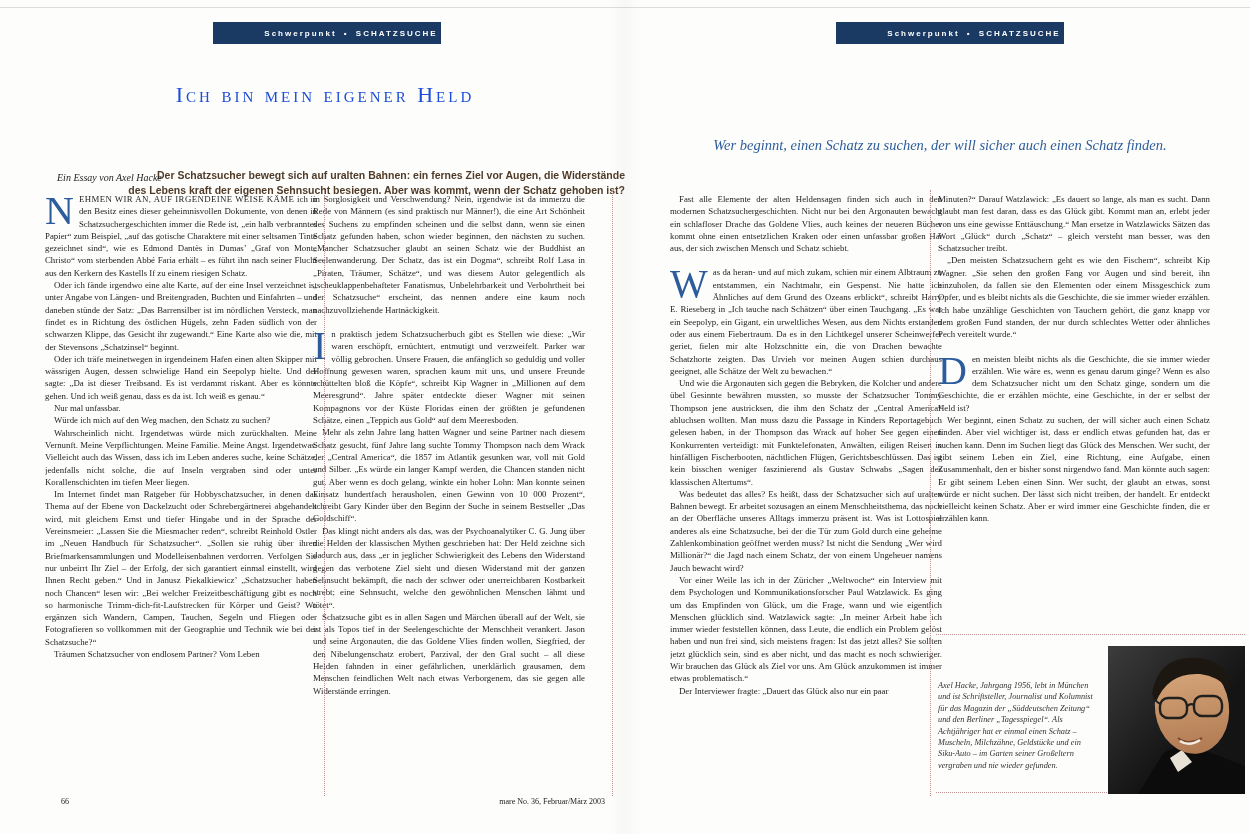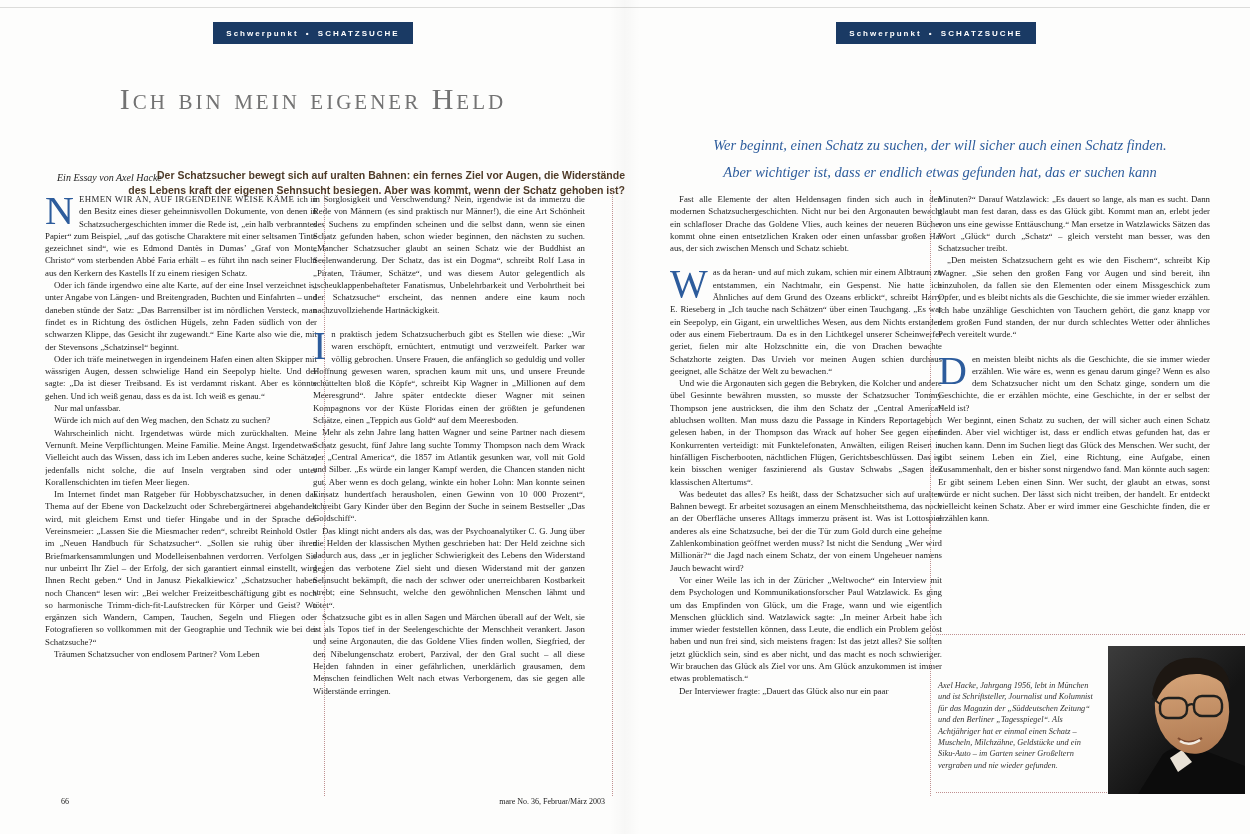--- a/index.html
+++ b/index.html
@@ -9,34 +9,34 @@
     font-family:"Liberation Serif",serif;color:#1e1e1e;
   }
   .trim-line{position:absolute;top:7px;left:0;width:1250px;height:1px;background:#dcdcda;}
   .gutter{position:absolute;top:0;left:610px;width:30px;height:834px;
     background:linear-gradient(to right,rgba(0,0,0,0) 0%,rgba(0,0,0,0.025) 50%,rgba(0,0,0,0) 100%);}
   .page{position:absolute;top:0;height:834px;width:625px;}
   #page-left{left:0;}
   #page-right{left:625px;}
 
   .badge{
-    position:absolute;top:22px;height:22px;width:200px;
+    position:absolute;top:22px;height:22px;width:180px;
     background:#1a3a64;color:#ffffff;
     font-family:"Liberation Sans",sans-serif;font-size:8px;font-weight:bold;
     letter-spacing:2px;word-spacing:3px;
-    display:flex;align-items:center;justify-content:center;white-space:nowrap;
+    display:flex;align-items:center;justify-content:center;white-space:nowrap;padding-left:48px;
   }
   #page-left .badge{left:213px;}
   #page-right .badge{left:211px;}
 
   .article-title{
-    position:absolute;left:33px;top:82px;width:560px;margin:0;
+    position:absolute;left:45px;top:82px;width:560px;margin:0;
     font-family:"Liberation Serif",serif;font-weight:400;
-    font-variant:small-caps;font-size:30px;letter-spacing:3px;
-    text-align:center;color:#737373;
+    font-variant:small-caps;font-size:22px;letter-spacing:3px;
+    text-align:center;color:#1d4ed8;
   }
   .deck{
     position:absolute;left:25px;top:126px;width:600px;
     font-family:"Liberation Sans",sans-serif;font-weight:bold;
     font-size:10.5px;line-height:15px;color:#4f3b28;text-align:right;margin-top:42px;
   }
   .byline{
     position:absolute;left:45px;top:172px;
     font-style:italic;font-size:10px;color:#222;margin-left:12px;
   }
@@ -130,21 +130,20 @@
 
   <div class="footer-abs" id="footer-left-num">66</div>
   <div class="footer-abs" id="footer-left-issue">mare No. 36, Februar/März 2003</div>
 </div>
 
 <div class="page" id="page-right">
   <div class="badge">Schwerpunkt • SCHATZSUCHE</div>
 
   <div class="pullquote">
     <div>Wer beginnt, einen Schatz zu suchen, der will sicher auch einen Schatz finden.</div>
-    <div>Aber wichtiger ist, dass er endlich etwas gefunden hat, das er suchen kann</div>
   </div>
 
   <div class="col col1">
       <p>Fast alle Elemente der alten Heldensagen finden sich auch in den modernen Schatzsuchergeschichten. Nicht nur bei den Argonauten bewacht ein schlafloser Drache das Goldene Vlies, auch keines der neueren Bücher kommt ohne einen entsetzlichen Kraken oder einen unfassbar großen Hai aus, der sich zwischen Mensch und Schatz schiebt.</p>
       <p class="section-start noindent"><span class="dropcap">W</span>as da heran- und auf mich zukam, schien mir einem Albtraum zu entstammen, ein Nachtmahr, ein Gespenst. Nie hatte ich Ähnliches auf dem Grund des Ozeans erblickt“, schreibt Harry E. Rieseberg in „Ich tauche nach Schätzen“ über einen Tauchgang. „Es war ein Seepolyp, ein Gigant, ein urweltliches Wesen, aus dem Nichts erstanden oder aus einem Fiebertraum. Da es in den Lichtkegel unserer Scheinwerfer geriet, fielen mir alte Holzschnitte ein, die von Drachen bewachte Schatzhorte zeigten. Das Urvieh vor meinen Augen schien durchaus geeignet, alle Schätze der Welt zu bewachen.“</p>
       <p>Und wie die Argonauten sich gegen die Bebryken, die Kolcher und andere übel Gesinnte bewähren mussten, so musste der Schatzsucher Tommy Thompson jene austricksen, die ihm den Schatz der „Central America“ abluchsen wollten. Man muss dazu die Passage in Kinders Reportagebuch gelesen haben, in der Thompson das Wrack auf hoher See gegen einen Konkurrenten verteidigt: mit Funktelefonaten, Anwälten, eiligen Reisen in hinfälligen Fischerbooten, nächtlichen Flügen, Gerichtsbeschlüssen. Das ist kein bisschen weniger faszinierend als Gustav Schwabs „Sagen des klassischen Altertums“.</p>
       <p>Was bedeutet das alles? Es heißt, dass der Schatzsucher sich auf uralten Bahnen bewegt. Er arbeitet sozusagen an einem Menschheitsthema, das noch an der Oberfläche unseres Alltags immerzu präsent ist. Was ist Lottospiel anderes als eine Schatzsuche, bei der die Tür zum Gold durch eine geheime Zahlenkombination geöffnet werden muss? Ist nicht die Sendung „Wer wird Millionär?“ die Jagd nach einem Schatz, der von einem Ungeheuer namens Jauch bewacht wird?</p>
       <p>Vor einer Weile las ich in der Züricher „Weltwoche“ ein Interview mit dem Psychologen und Kommunikationsforscher Paul Watzlawick. Es ging um das Empfinden von Glück, um die Frage, wann und wie eigentlich Menschen glücklich sind. Watzlawick sagte: „In meiner Arbeit habe ich immer wieder feststellen können, dass Leute, die endlich ein Problem gelöst haben und nun frei sind, sich meistens fragen: Ist das jetzt alles? Sie sollten jetzt glücklich sein, sind es aber nicht, und das macht es noch schwieriger. Wir brauchen das Glück als Ziel vor uns. Am Glück anzukommen ist immer etwas problematisch.“</p>
       <p>Der Interviewer fragte: „Dauert das Glück also nur ein paar</p>
     </div>

